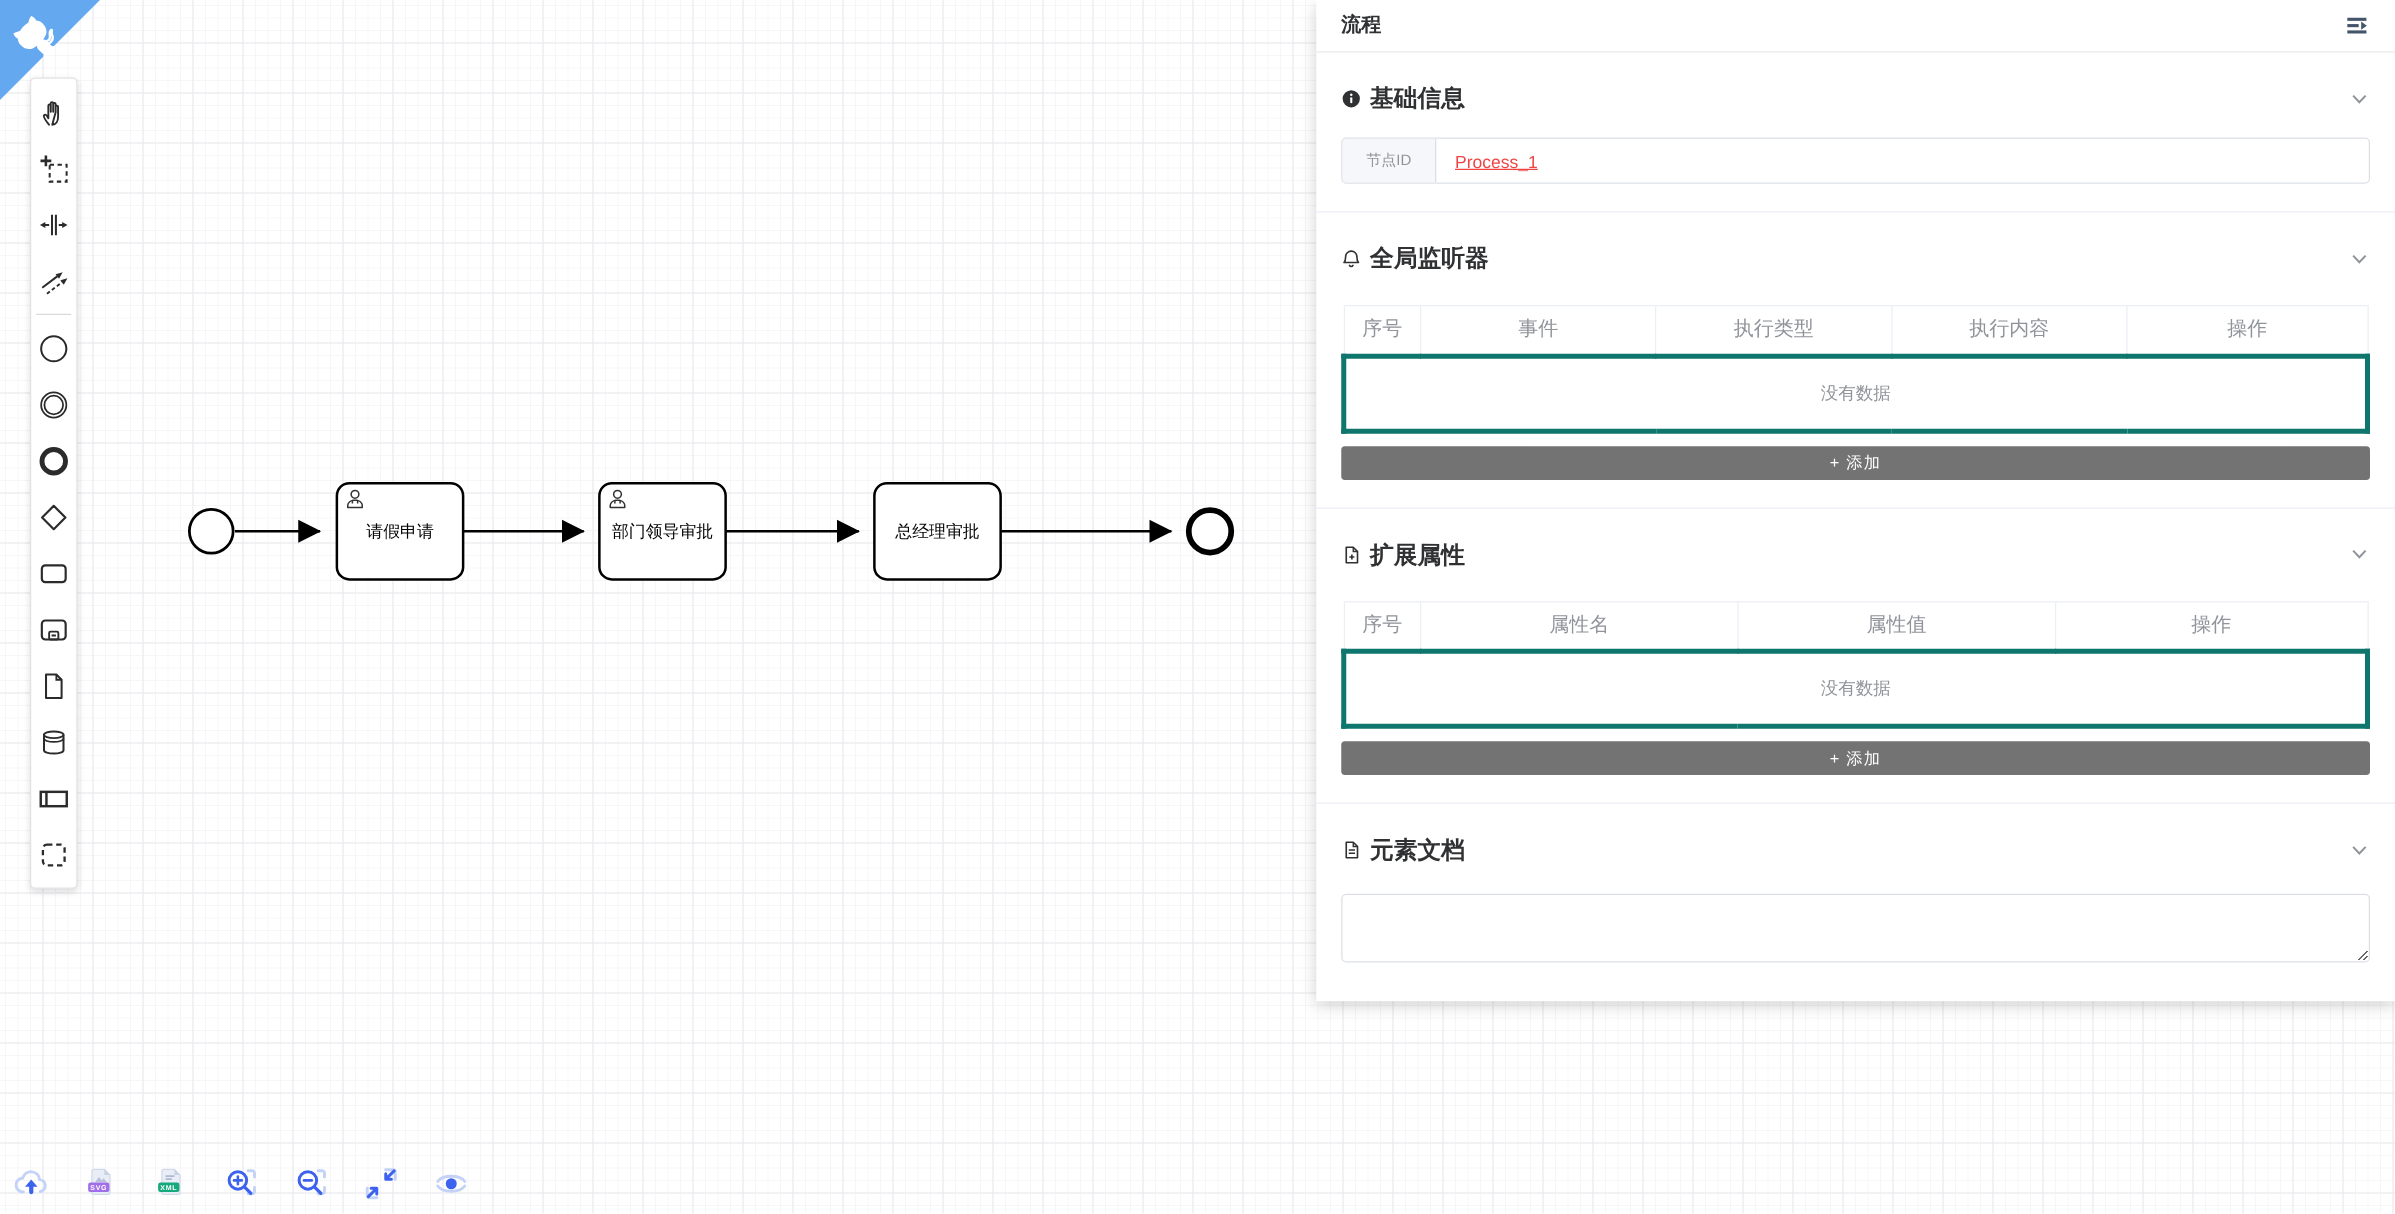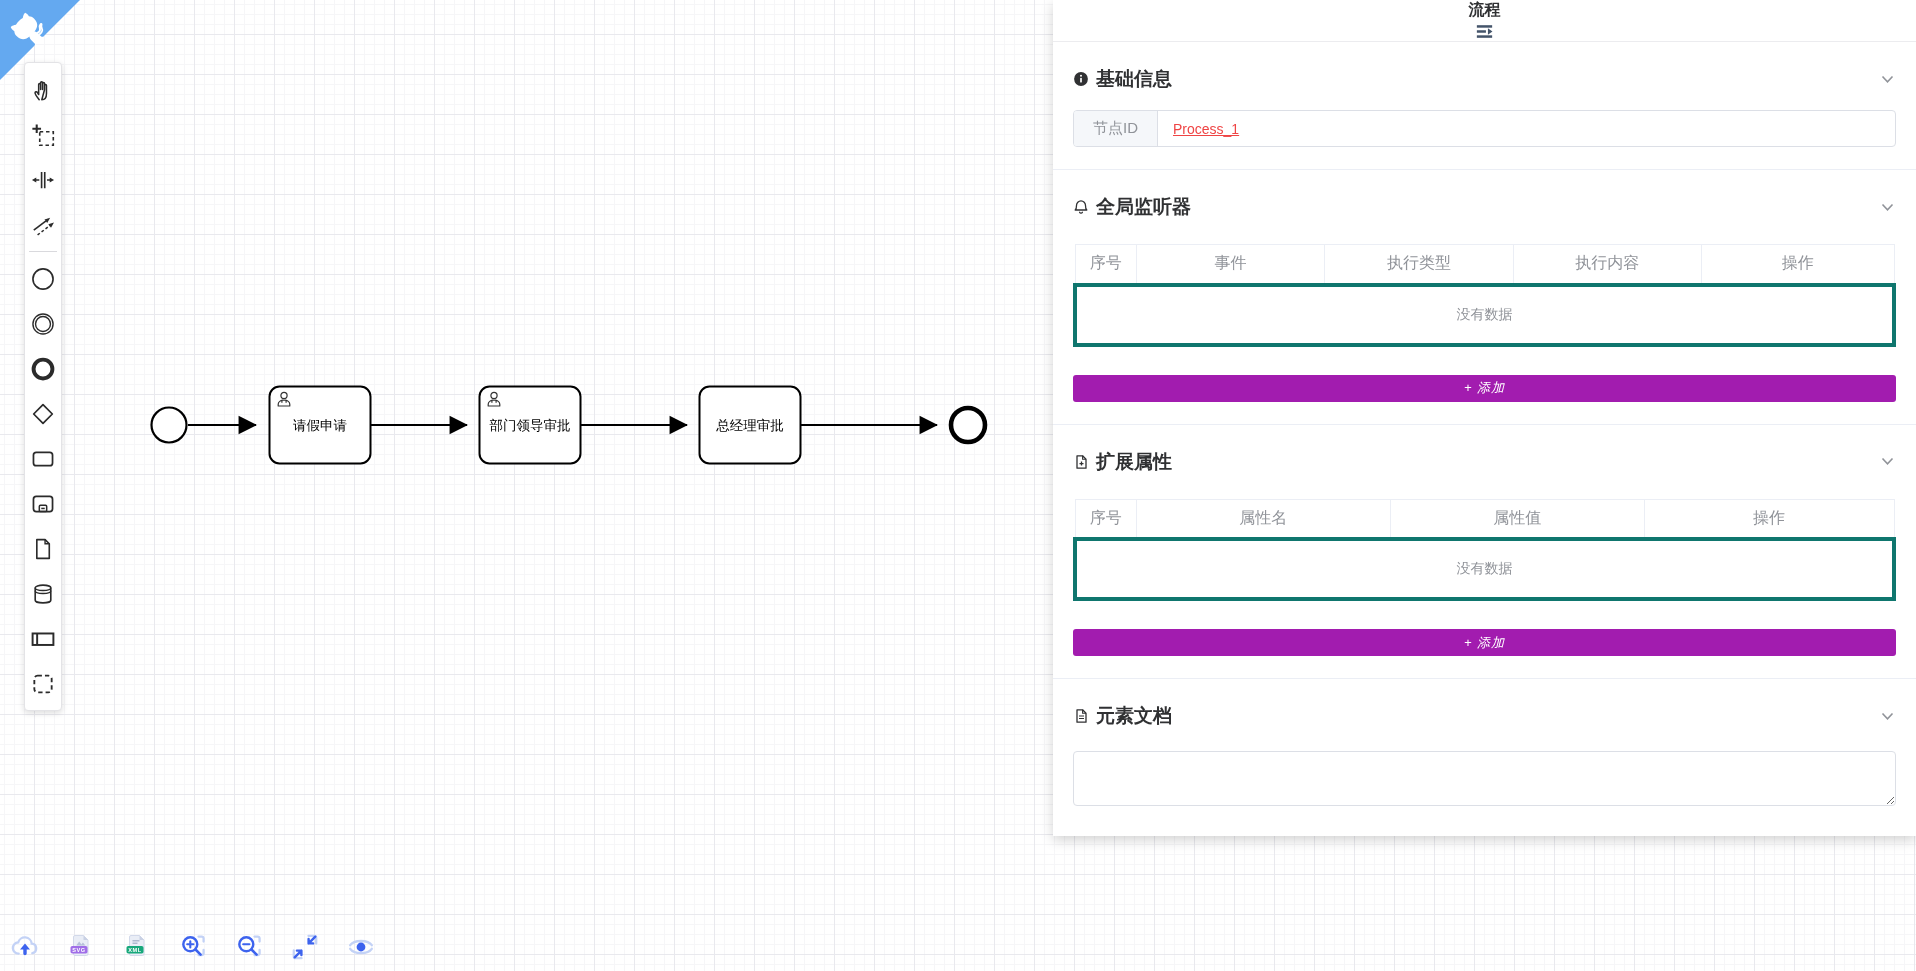--- a/index.html
+++ b/index.html
@@ -48,21 +48,21 @@
 
   
   .panel {
     position:absolute; top:0; right:0; width:863px;
     background:#fff; z-index:25;
     box-shadow:0 4px 12px rgba(0,0,0,.18);
     padding-bottom:26px;
   }
   .panel-header {
     height:42px; display:flex; align-items:center; justify-content:space-between;
-    padding:0 20px; border-bottom:1px solid #ececef;flex-direction:column;
+    padding:0 20px; border-bottom:1px solid #ececef;
   }
   .panel-title { font-size:16px; font-weight:bold; color:#303133; }
   .fold-btn { cursor:pointer; display:flex; align-items:center; }
 
   .panel-body { padding:0 20px; }
 
   .section-header {
     display:flex; align-items:center; margin-top:24px;
   }
   .section-header .sec-icon { display:flex; margin-right:7px; }
@@ -71,21 +71,21 @@
 
   .divider { border-top:1px solid #ebeef5; margin:0 -20px; margin-top:22px; }
 
   
   .input-group {
     display:flex; height:37px; margin-top:18px;
     border:1px solid #dcdfe6; border-radius:4px; background:#fff; overflow:hidden;
   }
   .input-group:first-of-type { margin-top:26px; }
   .input-prepend {
-    background:#f5f7fa; color:#909399; font-size:15px;
+    background:#f5f7fa; color:#909399; font-size:12px;
     display:flex; align-items:center; padding:0 19px;
     border-right:1px solid #dcdfe6; white-space:nowrap;
   }
   .input-group input {
     flex:1; border:none; outline:none; padding:0 15px;
     font-size:14px; color:#ef4444; font-family:inherit; background:transparent;text-decoration:underline;
   }
 
   
   table.data-table {
@@ -95,23 +95,23 @@
   table.data-table th {
     border:1px solid #ebeef5; height:40px;
     font-size:16px; font-weight:500; color:#909399; text-align:center;
     background:#fff;
   }
   table.data-table td.empty-cell {
     height:60px; text-align:center; color:#909399; font-size:14px;
     border:4px solid #0f766e;
   }
   .add-btn {
-    display:block; width:100%; height:27px; margin-top:28px;
-    background:#a21caf; color:#fff; border:none; border-radius:3px;
-    font-size:13px; cursor:pointer; font-family:inherit; letter-spacing:1px;font-style:italic;
+    display:block; width:100%; height:27px; margin-top:10px;
+    background:#737373; color:#fff; border:none; border-radius:3px;
+    font-size:13px; cursor:pointer; font-family:inherit; letter-spacing:1px;
   }
 
   .doc-textarea {
     width:100%; height:55px; margin-top:22px;
     border:1px solid #dcdfe6; border-radius:4px;
     resize:vertical; outline:none; font-family:inherit; font-size:14px; color:#606266;
     padding:6px 10px;
   }
 </style>
 </head>

